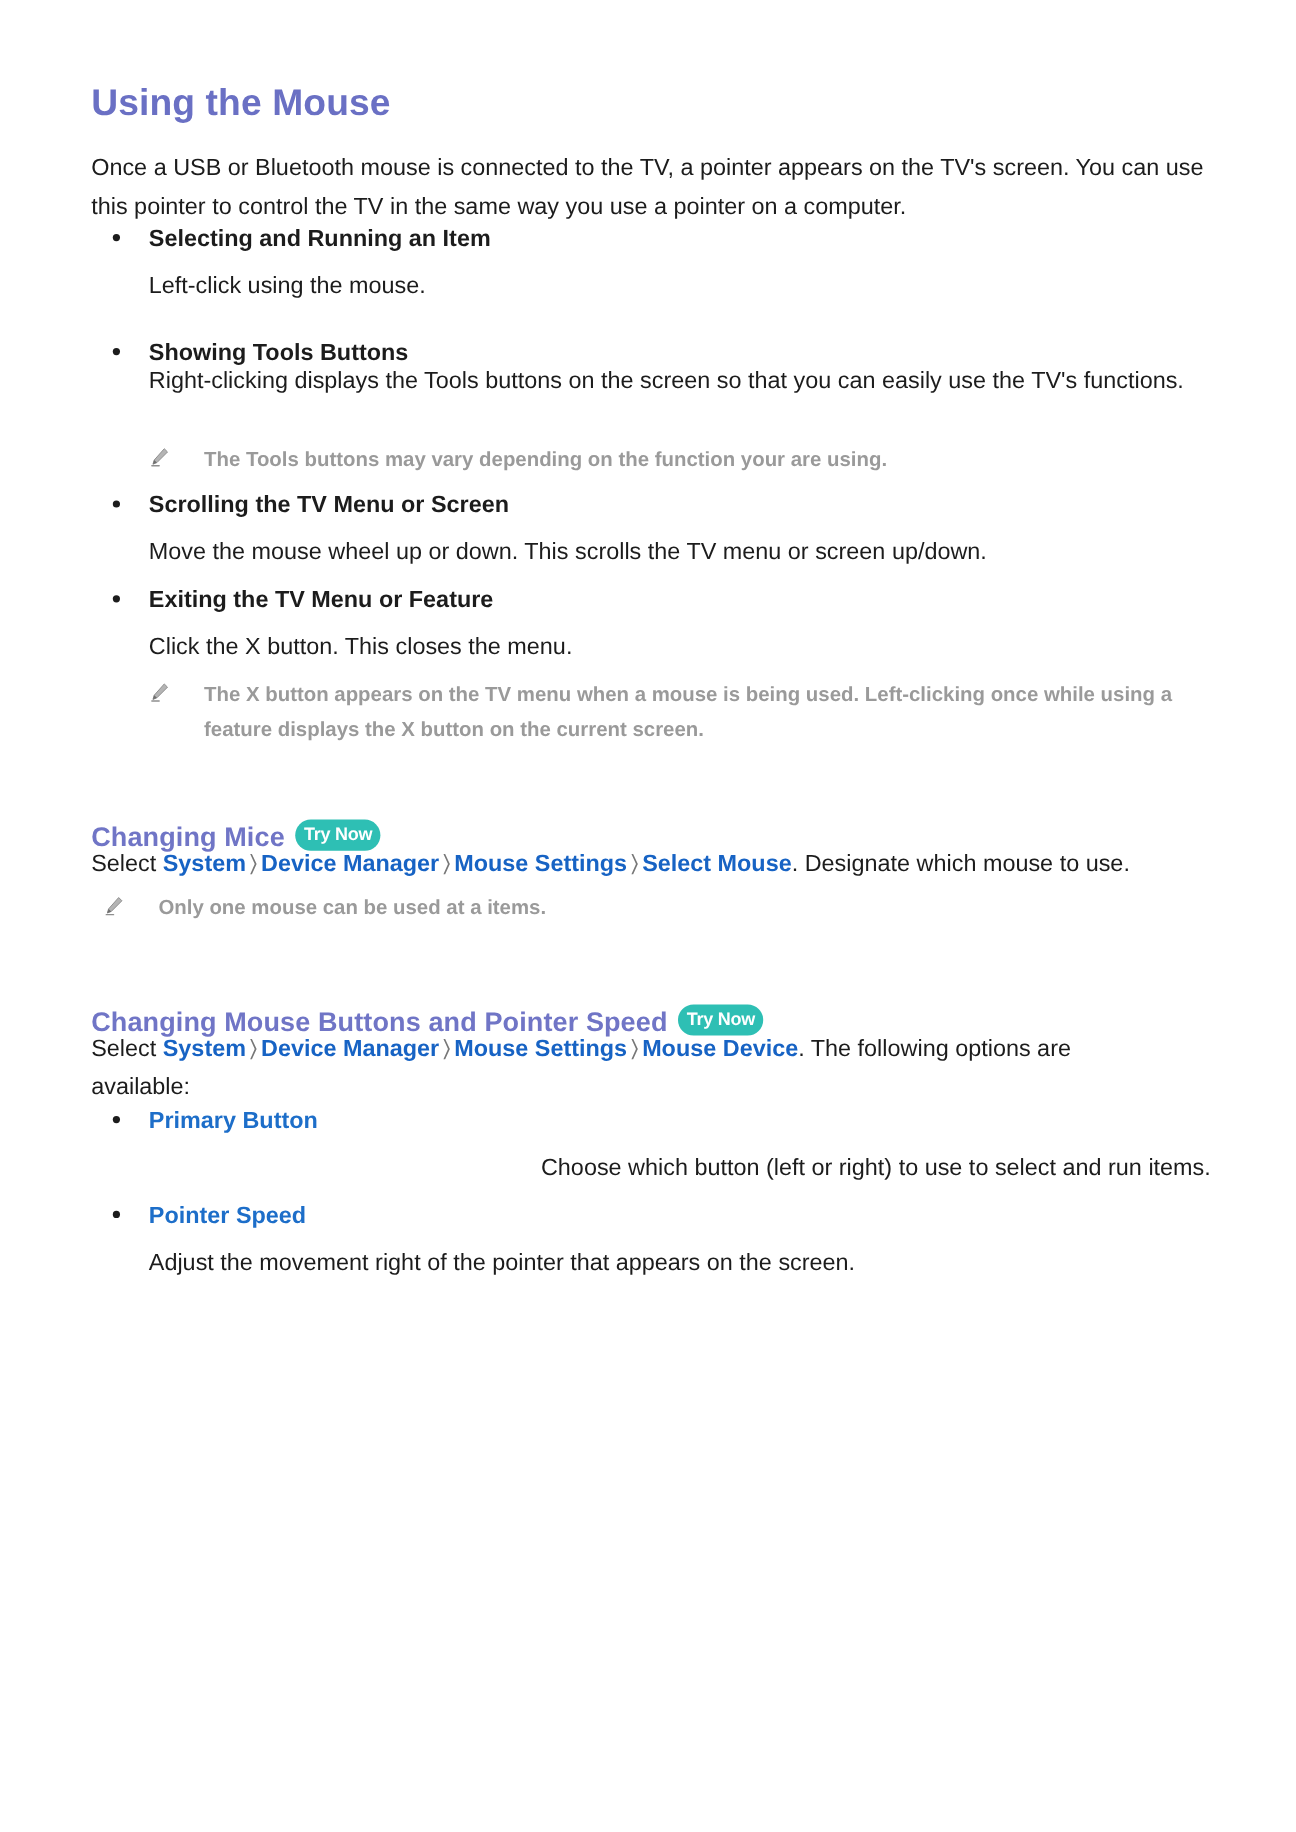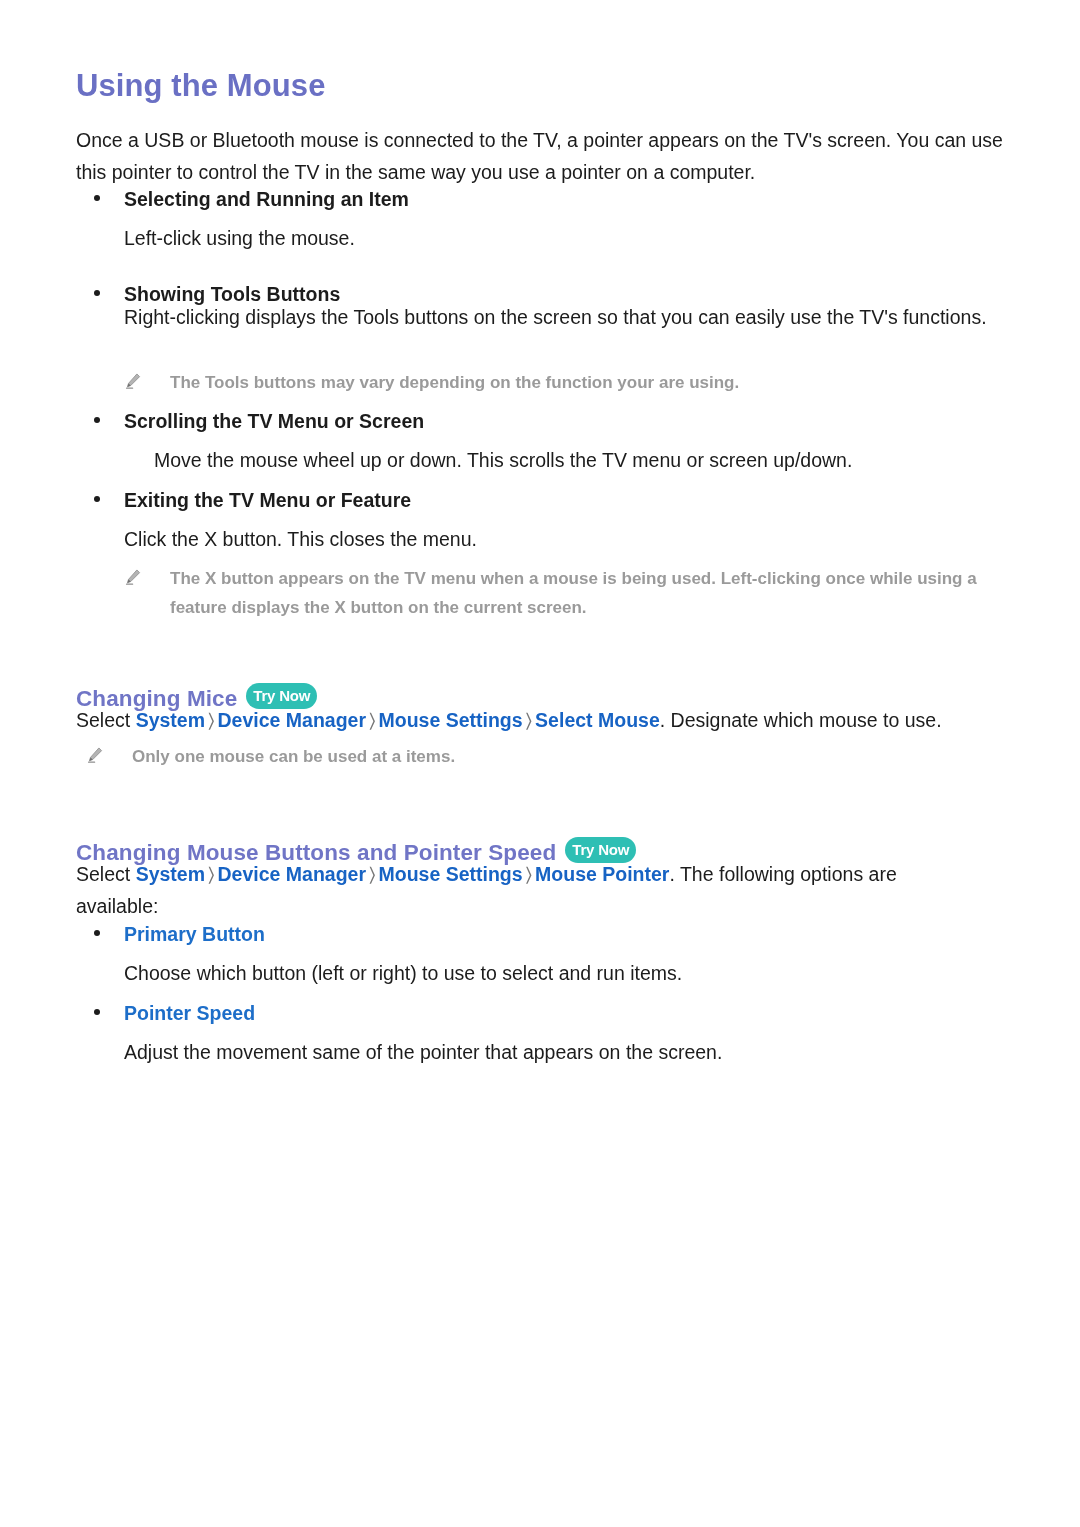--- a/index.html
+++ b/index.html
@@ -164,21 +164,21 @@
       <path d="M4.6 19.8 L6.0 15.2 L9.0 18.0 Z" fill="#6f6f6f"></path>
       <path d="M3.4 21.6 L11.5 21.6" stroke="#8f8f8f" stroke-width="1.6" stroke-linecap="round"></path>
     </svg>
     <span class="ntext">The Tools buttons may vary depending on the function your are using.</span>
   </div>
 
   <div class="bullet dark" style="top:407px;">
     <span class="dot"></span>
     <span class="btext">Scrolling the TV Menu or Screen</span>
   </div>
-  <div class="para lvl1" style="top:444px;margin-left:30px;">Move the mouse wheel up or down. This scrolls the TV menu or screen up/down.</div>
+  <div class="para lvl1" style="top:444px;">Move the mouse wheel up or down. This scrolls the TV menu or screen up/down.</div>
 
   <div class="bullet dark" style="top:486px;">
     <span class="dot"></span>
     <span class="btext">Exiting the TV Menu or Feature</span>
   </div>
   <div class="para lvl1" style="top:523px;">Click the X button. This closes the menu.</div>
 
   <div class="note" style="left:124px; top:564px; width:880px;">
     <svg class="pen" viewBox="0 0 24 24">
       <path d="M17.2 2.6 L20.8 6.2 L9.0 18.0 L4.6 19.8 L6.0 15.2 Z" fill="#b4b4b4" stroke="#8f8f8f" stroke-width="1.1" stroke-linejoin="round"></path>
@@ -205,28 +205,28 @@
     </svg>
     <span class="ntext">Only one mouse can be used at a items.</span>
   </div>
 
   <div class="h2" style="top:815px;">
     <span>Changing Mouse Buttons and Pointer Speed</span><span class="badge">Try Now</span>
   </div>
 
   <div class="selectline" style="top:858px; width:900px;">
     <span>Select</span>
-    <span class="lnk">System</span><span class="sep">〉</span><span class="lnk">Device Manager</span><span class="sep">〉</span><span class="lnk">Mouse Settings</span><span class="sep">〉</span><span class="lnk">Mouse Pointer</span><span>. The following options are available:</span>
+    <span class="lnk">System</span><span class="sep">〉</span><span class="lnk">Device Manager</span><span class="sep">〉</span><span class="lnk">Mouse Settings</span><span class="sep">〉</span><span class="lnk">Mouse Device</span><span>. The following options are available:</span>
   </div>
 
   <div class="bullet blue" style="top:920px;">
     <span class="dot"></span>
     <span class="btext">Primary Button</span>
   </div>
-  <div class="para lvl1" style="top:957px;">Choose which button (left or right) to use to select and run items.</div>
+  <div class="para lvl1" style="top:957px;text-align:right;">Choose which button (left or right) to use to select and run items.</div>
 
   <div class="bullet blue" style="top:999px;">
     <span class="dot"></span>
     <span class="btext">Pointer Speed</span>
   </div>
-  <div class="para lvl1" style="top:1036px;">Adjust the movement same of the pointer that appears on the screen.</div>
+  <div class="para lvl1" style="top:1036px;">Adjust the movement right of the pointer that appears on the screen.</div>
 
 </div>
 
 </body></html>

